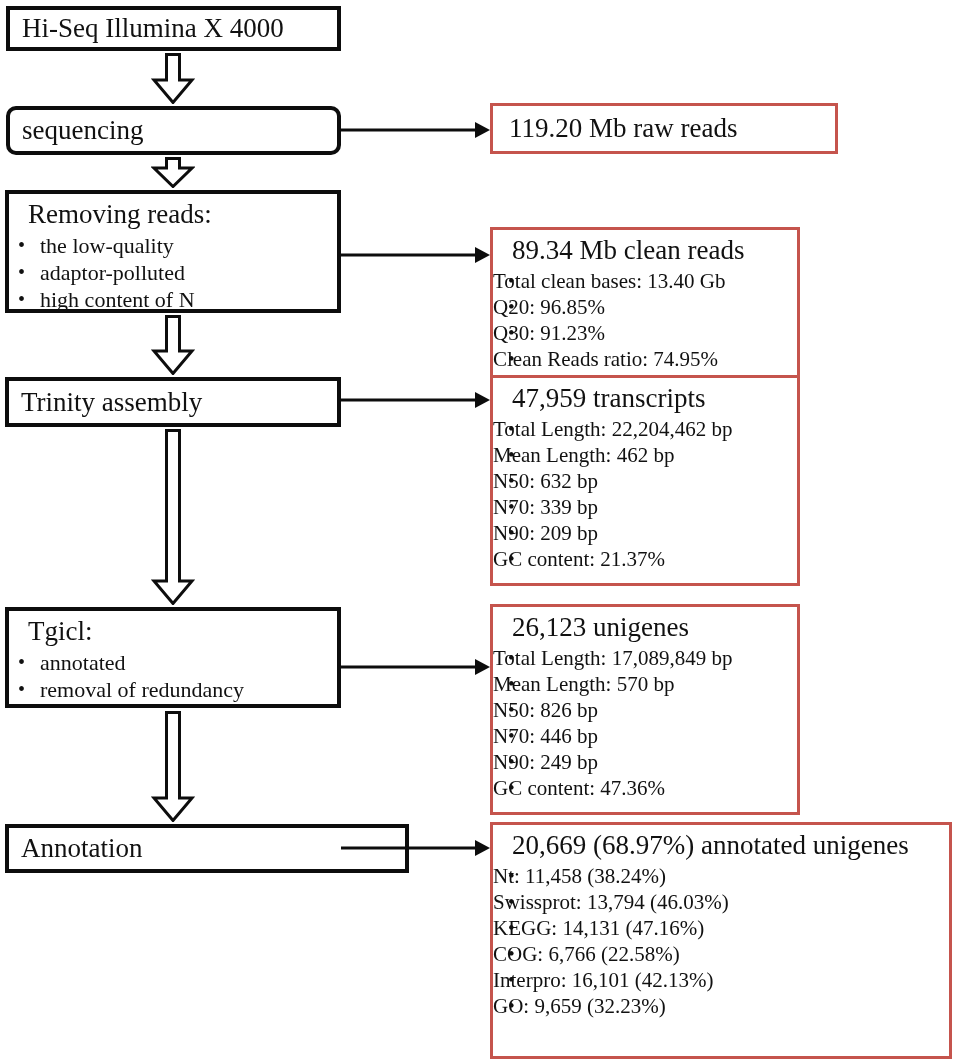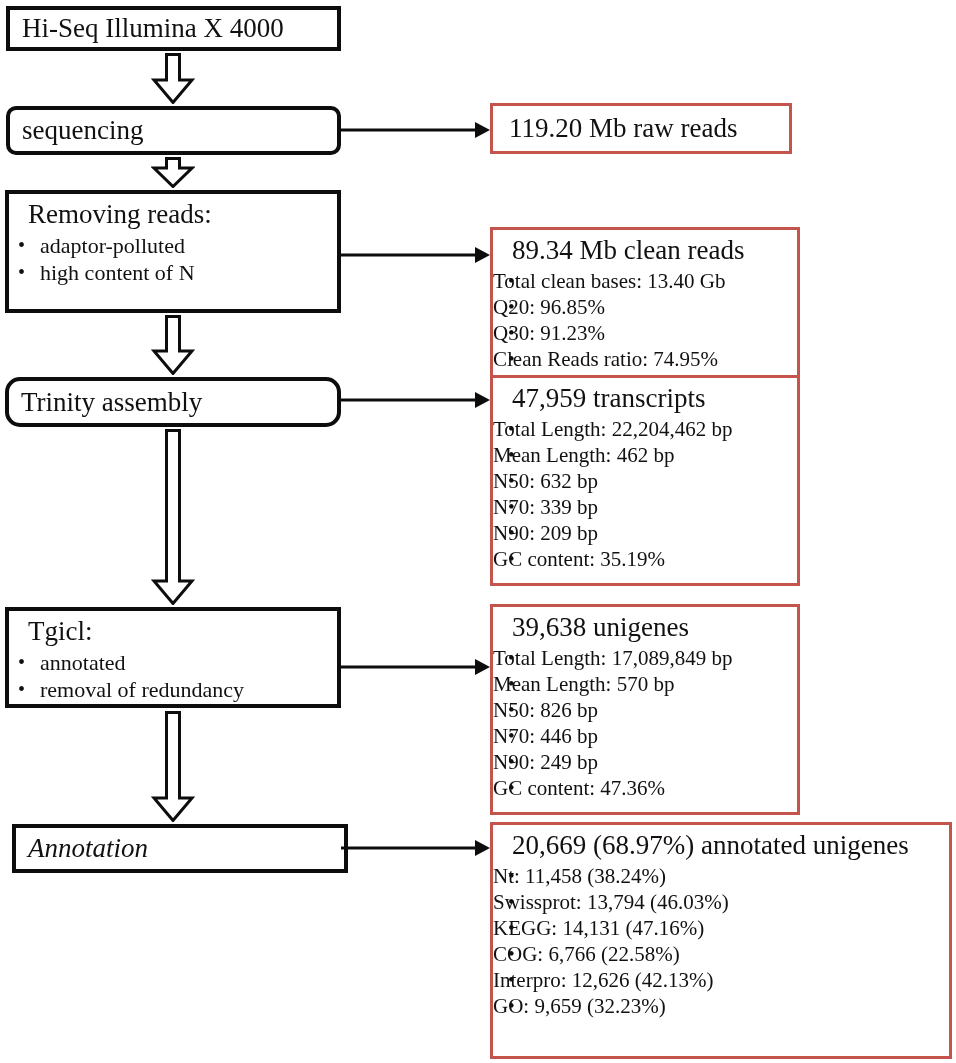--- a/index.html
+++ b/index.html
@@ -44,42 +44,43 @@
     <div class="title">Hi-Seq Illumina X 4000</div>
   </div>
 
   <div class="pbox box-center" style="left:6px;top:106px;width:335px;height:49px;border-radius:10px;">
     <div class="title">sequencing</div>
   </div>
 
   <div class="pbox has-bullets" style="left:5px;top:190px;width:336px;height:123px;">
     <div class="title">Removing reads:</div>
     <ul class="bullets">
+      <li>the low-quality</li>
       <li>adaptor-polluted</li>
       <li>high content of N</li>
     </ul>
   </div>
 
-  <div class="pbox box-center" style="left:5px;top:377px;width:336px;height:50px;border-radius:15px;">
+  <div class="pbox box-center" style="left:5px;top:377px;width:336px;height:50px;">
     <div class="title">Trinity assembly</div>
   </div>
 
   <div class="pbox has-bullets" style="left:5px;top:607px;width:336px;height:101px;">
     <div class="title">Tgicl:</div>
     <ul class="bullets">
       <li>annotated</li>
       <li>removal of redundancy</li>
     </ul>
   </div>
 
-  <div class="pbox box-center" style="left:12px;top:824px;width:336px;height:49px;font-style:italic;">
+  <div class="pbox box-center" style="left:5px;top:824px;width:404px;height:49px;">
     <div class="title">Annotation</div>
   </div>
 
-  <div class="rbox box-center" style="left:490px;top:103px;width:302px;height:51px;">
+  <div class="rbox box-center" style="left:490px;top:103px;width:348px;height:51px;">
     <div class="title" style="padding:0 0 0 16px;">119.20 Mb raw reads</div>
   </div>
 
   <div class="rbox" style="left:490px;top:187px;width:310px;height:156px;margin-top:40px;">
     <div class="title">89.34 Mb clean reads</div>
     <ul class="bullets">
       <li>Total clean bases: 13.40 Gb</li>
       <li>Q20: 96.85%</li>
       <li>Q30: 91.23%</li>
       <li>Clean Reads ratio: 74.95%</li>
@@ -87,44 +88,44 @@
   </div>
 
   <div class="rbox" style="left:490px;top:375px;width:310px;height:211px;">
     <div class="title">47,959 transcripts</div>
     <ul class="bullets">
       <li>Total Length: 22,204,462 bp</li>
       <li>Mean Length: 462 bp</li>
       <li>N50: 632 bp</li>
       <li>N70: 339 bp</li>
       <li>N90: 209 bp</li>
-      <li>GC content: 35.19%</li>
+      <li>GC content: 21.37%</li>
     </ul>
   </div>
 
   <div class="rbox" style="left:490px;top:604px;width:310px;height:211px;">
-    <div class="title">39,638 unigenes</div>
+    <div class="title">26,123 unigenes</div>
     <ul class="bullets">
       <li>Total Length: 17,089,849 bp</li>
       <li>Mean Length: 570 bp</li>
       <li>N50: 826 bp</li>
       <li>N70: 446 bp</li>
       <li>N90: 249 bp</li>
       <li>GC content: 47.36%</li>
     </ul>
   </div>
 
   <div class="rbox" style="left:490px;top:822px;width:462px;height:237px;">
     <div class="title">20,669 (68.97%) annotated unigenes</div>
     <ul class="bullets">
       <li>Nt: 11,458 (38.24%)</li>
       <li>Swissprot: 13,794 (46.03%)</li>
       <li>KEGG: 14,131 (47.16%)</li>
       <li>COG: 6,766 (22.58%)</li>
-      <li>Interpro: 12,626 (42.13%)</li>
+      <li>Interpro: 16,101 (42.13%)</li>
       <li>GO: 9,659 (32.23%)</li>
     </ul>
   </div>
 
   <div class="arrow" style="left:151px;top:53px;">
     <svg width="44" height="51" viewBox="0 0 44 51">
       <polygon points="15.5,1.5 15.5,27 3,27 22,49.5 41,27 28.5,27 28.5,1.5" fill="#ffffff" stroke="#0d0d0d" stroke-width="3"></polygon>
     </svg>
   </div>
   <div class="arrow" style="left:151px;top:157px;">

